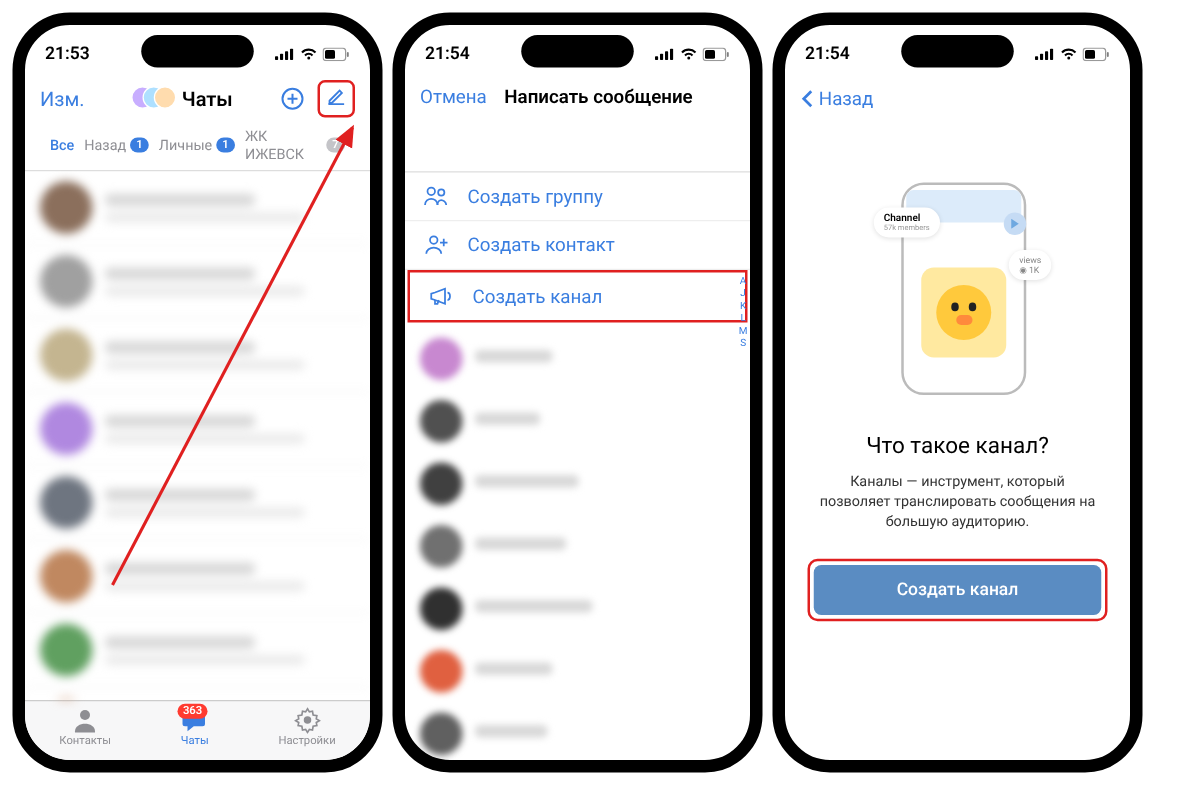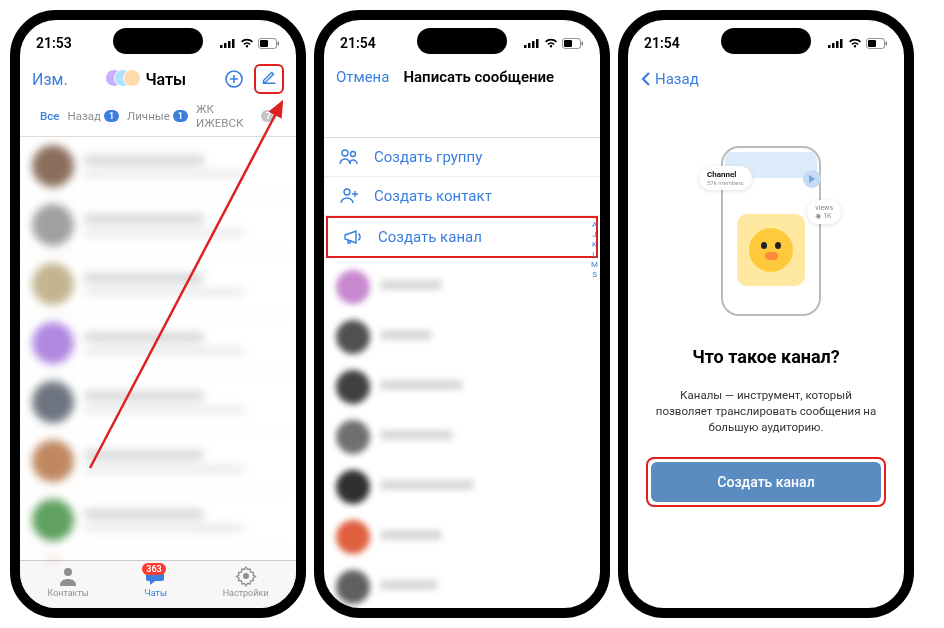--- a/index.html
+++ b/index.html
@@ -71,21 +71,21 @@
   .illus-label { position: absolute; left: 8px; top: 20px; background: #fff; border-radius: 12px; padding: 4px 8px; font-size: 8px; box-shadow: 0 1px 4px rgba(0,0,0,0.12); }
   .illus-label .sub { color: #999; font-size: 6px; }
   .illus-views { position: absolute; right: 0px; top: 54px; background: #fff; border-radius: 12px; padding: 4px 8px; font-size: 7px; color: #888; box-shadow: 0 1px 4px rgba(0,0,0,0.12); }
   .illus-play { position: absolute; left: 112px; top: 24px; width: 18px; height: 18px; border-radius: 50%; background: #c5dbf4; display: flex; align-items: center; justify-content: center; }
   .illus-duck { position: absolute; left: 46px; top: 68px; width: 68px; height: 72px; background: #ffe9a0; border-radius: 10px; display: flex; align-items: center; justify-content: center; }
   .duck-body { width: 44px; height: 44px; background: #ffc93c; border-radius: 50%; position: relative; }
   .duck-eye { position: absolute; width: 6px; height: 7px; background: #222; border-radius: 50%; top: 14px; }
   .duck-eye.l { left: 12px; } .duck-eye.r { right: 12px; }
   .duck-beak { position: absolute; width: 13px; height: 8px; background: #ff8a3c; border-radius: 4px; top: 24px; left: 16px; }
   .intro { text-align: center; padding: 0 24px; }
-  .intro h3 { font-size: 18px; font-weight: 700; margin-bottom: 20px; }
+  .intro h3 { font-size: 18px; font-weight: 400; margin-bottom: 10px; }
   .intro p { font-size: 11.5px; color: #333; line-height: 1.4; }
   .cta-wrap { padding: 22px 18px; }
   .cta-highlight { border: 2px solid #e02020; padding: 3px; border-radius: 8px; }
   .cta-btn { background: #5a8cc2; color: #fff; font-size: 14px; font-weight: 500; border-radius: 6px; height: 40px; display: flex; align-items: center; justify-content: center; }
 
   .blue { color: #3a7ee0; }
 </style>
 </head>
 <body>
 

